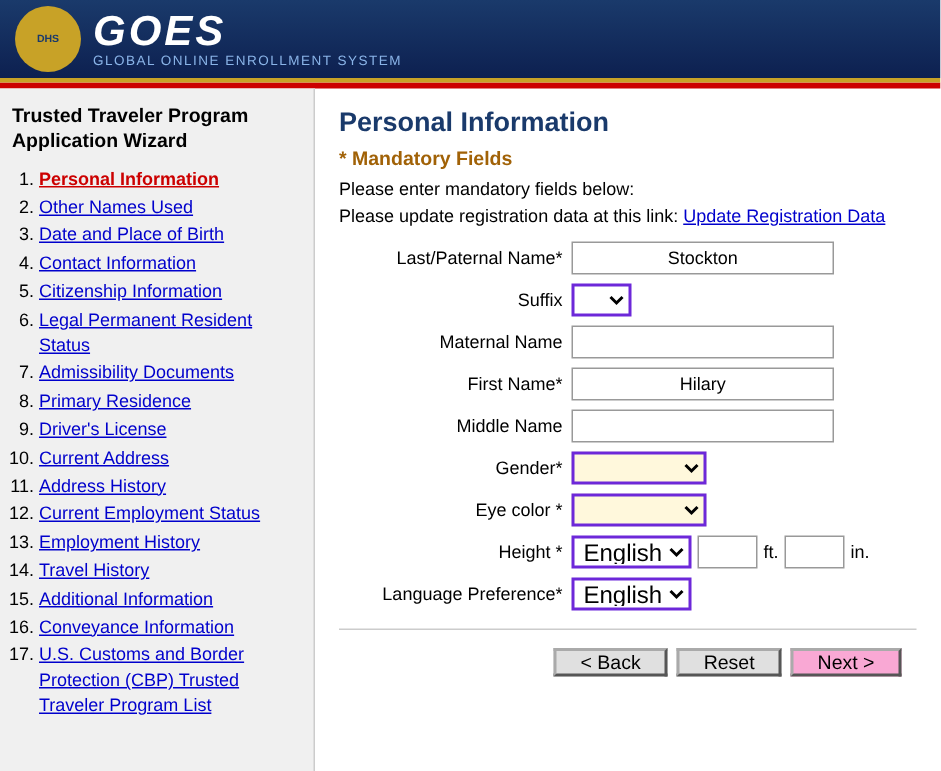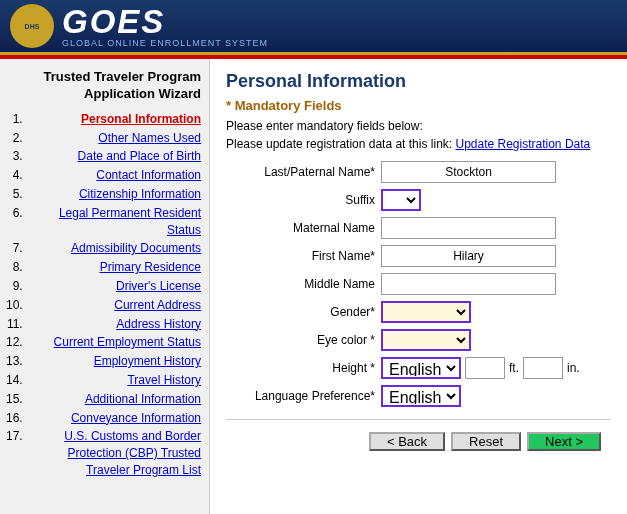--- a/index.html
+++ b/index.html
@@ -14,21 +14,21 @@
       padding: 0 10px;
       border-bottom: 3px solid #c8a227;
       position: relative;
     }
     .goes-logo {
       display: flex;
       flex-direction: column;
     }
     .goes-title {
       color: #fff;
-      font-size: 33px;
+      font-size: 28px;
       font-weight: bold;
       font-style: italic;
       letter-spacing: 2px;
       line-height: 1;
     }
     .goes-subtitle {
       color: #8ab4e8;
       font-size: 9px;
       letter-spacing: 1px;
     }
@@ -45,21 +45,20 @@
       min-height: 455px;
     }
 
     
     .sidebar {
       width: 210px;
       background: #f0f0f0;
       border-right: 1px solid #ccc;
       padding: 10px 8px;
       flex-shrink: 0;
-      text-align: right;
     }
     .sidebar-title {
       font-size: 13px;
       font-weight: bold;
       color: #000;
       margin-bottom: 8px;
       line-height: 1.3;
     }
     .sidebar ol {
       padding-left: 18px;
@@ -189,21 +188,21 @@
     }
     .btn {
       padding: 0 16px;
       font-size: 13px;
       border: 2px outset #aaa;
       background: #e0e0e0;
       cursor: pointer;
       color: #000;
     }
     .btn-next {
-      background: #22c55e;
+      background: #f9a8d4;
     }
 
     
     .seal-circle {
       width: 44px;
       height: 44px;
       border-radius: 50%;
       background: #c8a227;
       display: flex;
       align-items: center;

